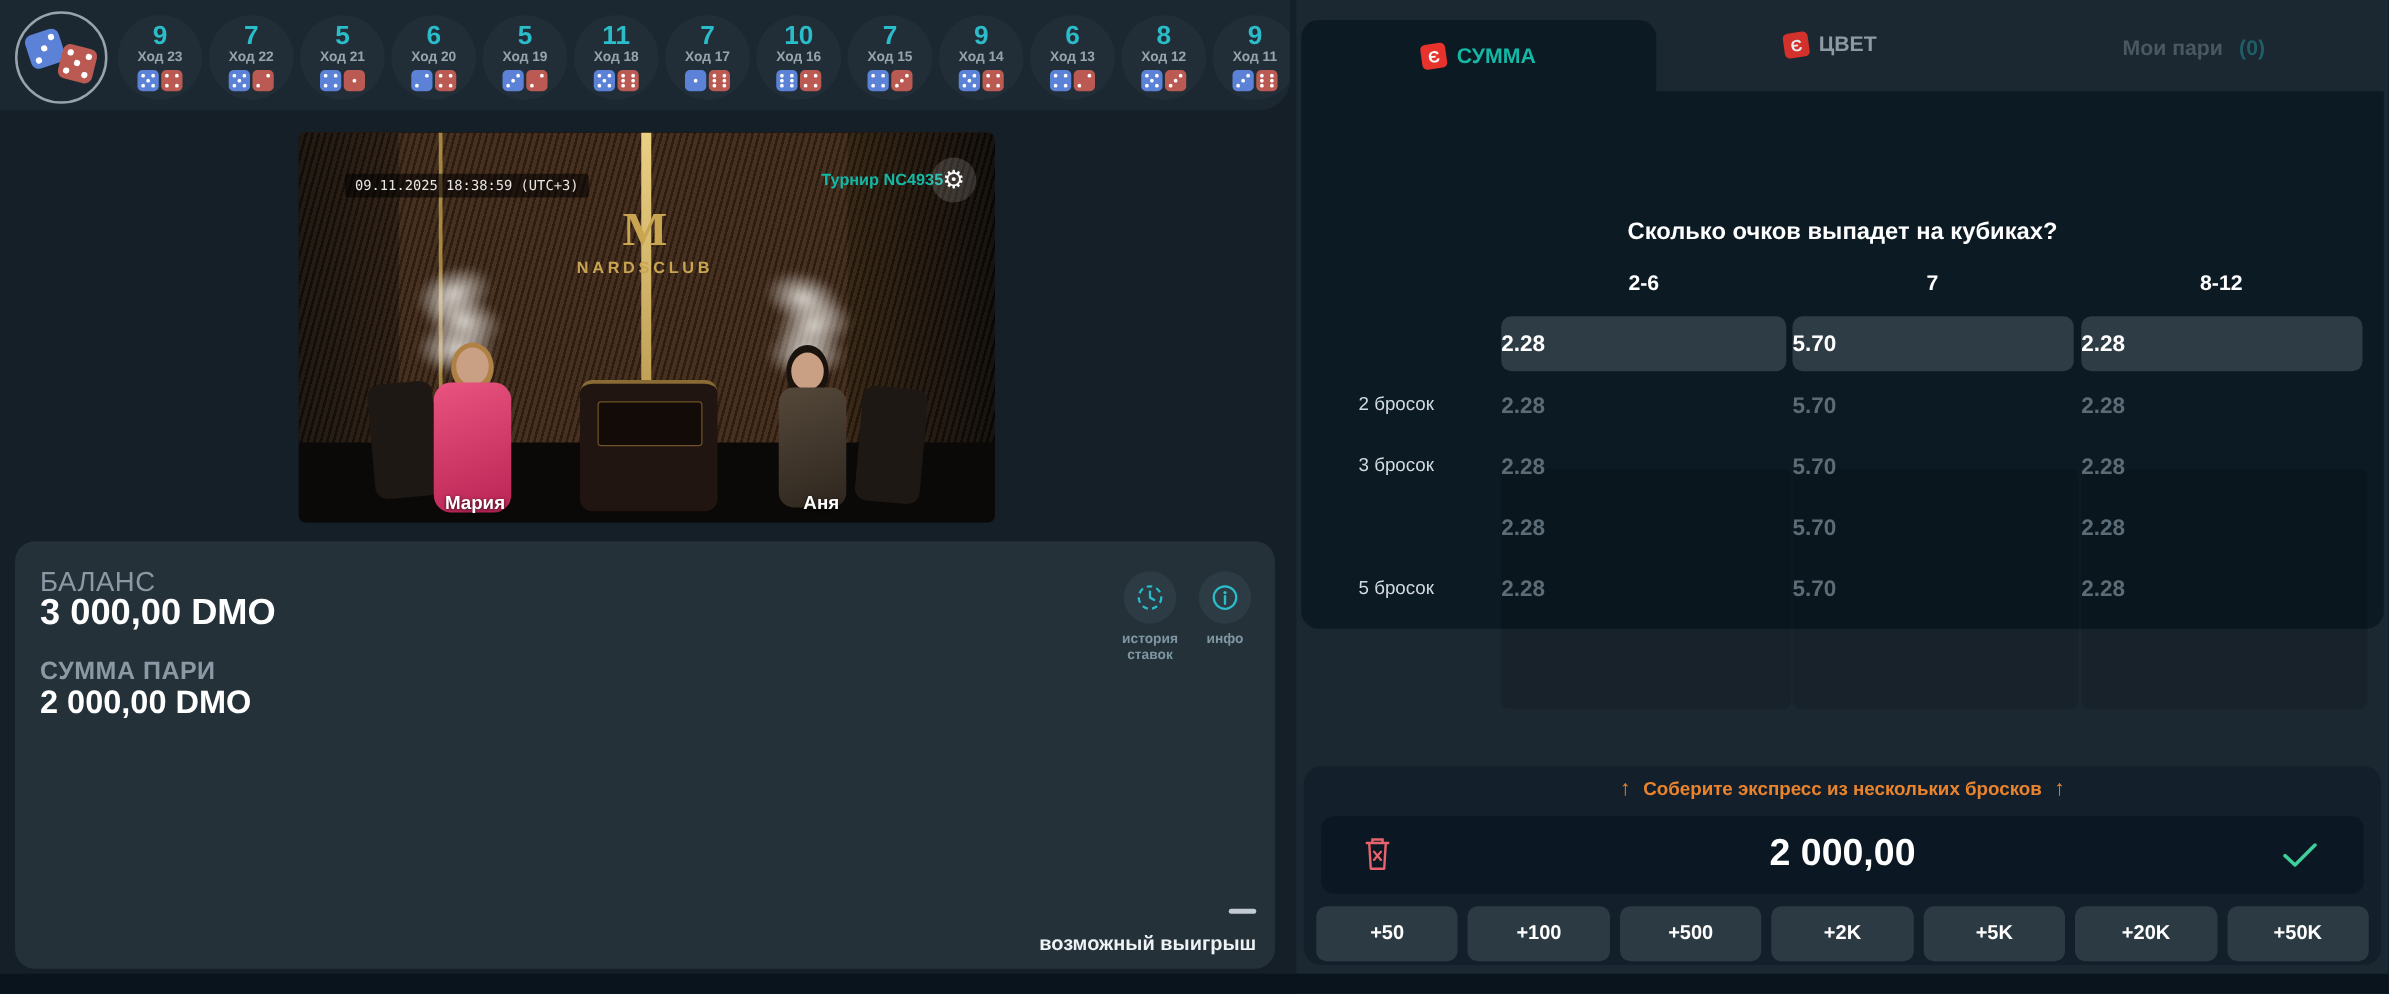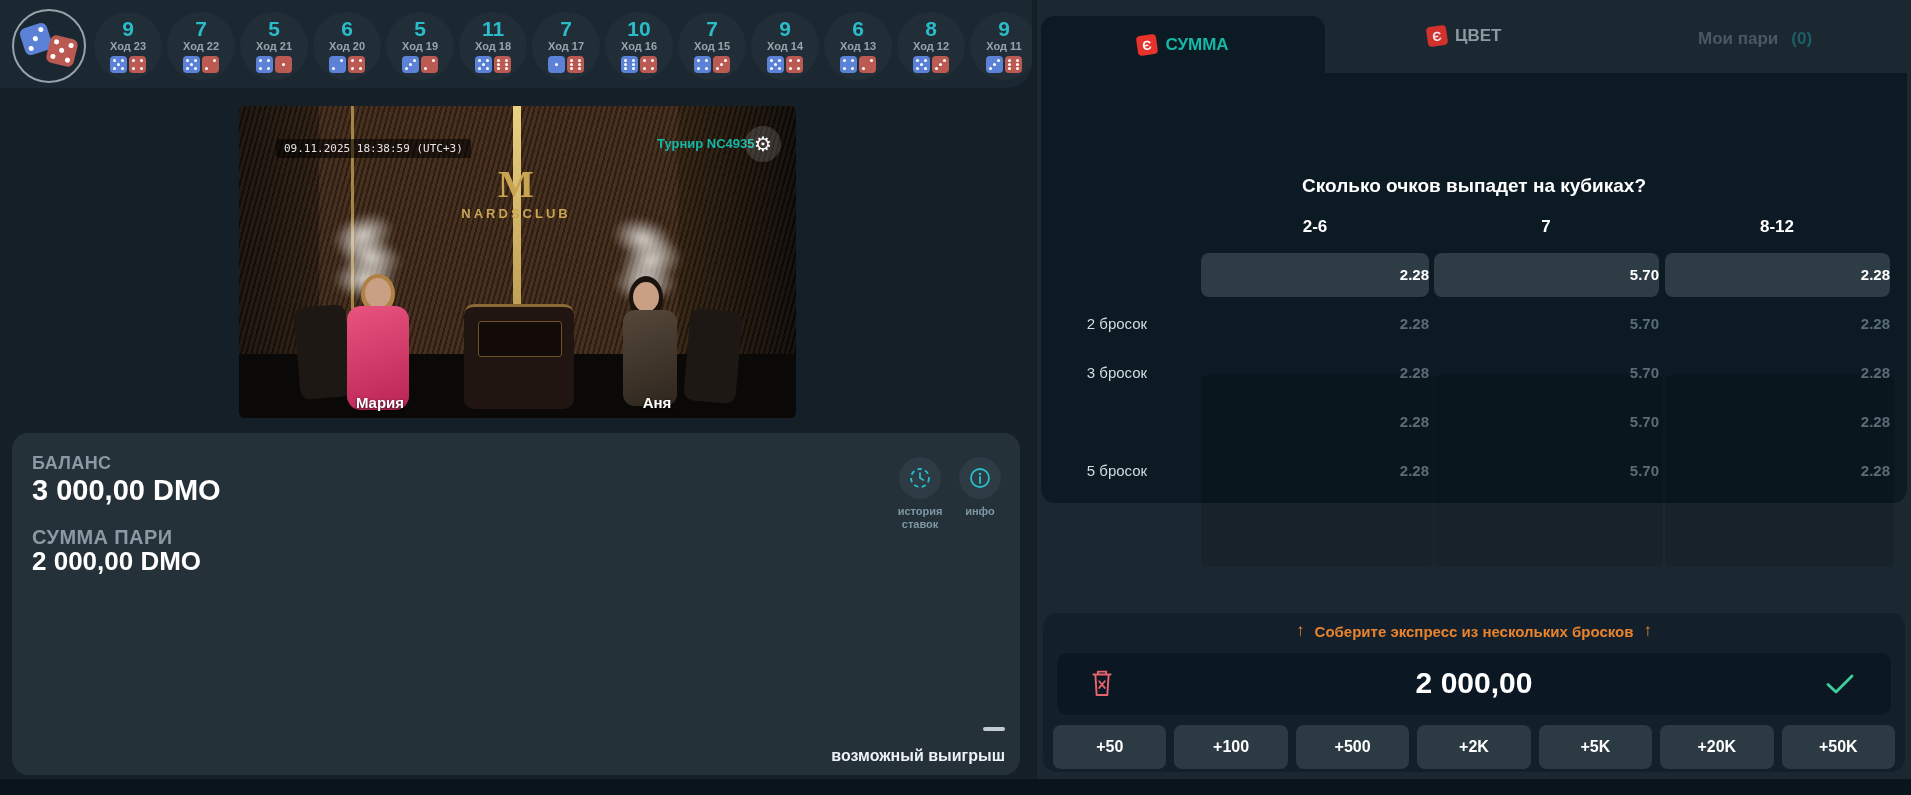--- a/index.html
+++ b/index.html
@@ -59,21 +59,21 @@
            padding:3px 8px;font-family:"DejaVu Sans Mono",monospace;font-size:11px;color:#e4e4e4;}
   .tourn{position:absolute;left:418px;top:30px;font-size:13px;font-weight:bold;color:#14b8a6;}
   .gear-btn{position:absolute;left:506px;top:20px;width:36px;height:36px;border-radius:50%;
             background:rgba(255,255,255,.14);display:flex;align-items:center;justify-content:center;
             color:#fff;font-size:20px;line-height:20px;cursor:pointer;}
   .player-label{position:absolute;top:288px;font-size:15px;font-weight:bold;color:#fff;
                 text-shadow:0 1px 3px rgba(0,0,0,.8);transform:translateX(-50%);}
 
   
   .balance{position:absolute;left:12px;top:433px;width:1008px;height:342px;background:#243139;border-radius:16px;}
-  .bal-label{position:absolute;left:20px;top:20px;font-size:18px;font-weight:bold;color:#8a99a3;letter-spacing:.4px;}
+  .bal-label{position:absolute;left:20px;top:20px;font-size:22px;font-weight:normal;color:#8a99a3;letter-spacing:.4px;}
   .bal-value{position:absolute;left:20px;top:41px;font-size:29px;font-weight:bold;color:#fff;}
   .stake-label{position:absolute;left:20px;top:93px;font-size:20px;font-weight:bold;color:#8a99a3;letter-spacing:.4px;}
   .stake-value{position:absolute;left:20px;top:113px;font-size:26px;font-weight:bold;color:#fff;}
   .round-btn{position:absolute;width:42px;height:42px;border-radius:50%;background:#2c3b44;
              display:flex;align-items:center;justify-content:center;color:var(--teal);cursor:pointer;}
   .round-btn-label{position:absolute;width:80px;text-align:center;font-size:11px;font-weight:bold;color:#7f97a2;line-height:13px;}
   .dash{position:absolute;left:971px;top:294px;width:22px;height:4px;border-radius:2px;background:#c2cbd1;}
   .possible-win{position:absolute;right:15px;top:314px;font-size:16px;font-weight:bold;color:#edf2f5;}
 
   
@@ -95,22 +95,22 @@
 
   .question{position:absolute;left:4px;top:175px;width:866px;text-align:center;
             font-size:19px;font-weight:bold;color:#fff;}
   .col-headers{position:absolute;left:0;top:217px;width:874px;height:22px;}
   .col-header{position:absolute;transform:translateX(-50%);font-size:17px;font-weight:bold;color:#fff;}
   .col-band{position:absolute;top:302px;height:192px;background:rgba(0,0,0,.14);border-radius:6px;}
   .odds-row{position:absolute;left:0;width:874px;height:44px;}
   .row-label{position:absolute;left:0;top:0;width:160px;text-align:center;line-height:44px;
              font-size:15px;color:#d2dbe0;}
   .odds-row.active .row-label{color:var(--teal);font-weight:bold;}
-  .odds-cell{position:absolute;top:0;height:44px;line-height:44px;text-align:right;
-             font-size:15px;font-weight:bold;color:#5c6c76;cursor:pointer;}
+  .odds-cell{position:absolute;top:0;height:44px;line-height:44px;text-align:left;
+             font-size:18px;font-weight:bold;color:#5c6c76;cursor:pointer;}
   .odds-row.active .odds-cell{background:#2e3c45;border-radius:8px;color:#fff;}
 
   .express{position:absolute;left:6px;top:613px;width:862px;height:159px;background:#13202b;border-radius:14px;}
   .express-hint{position:absolute;left:0;top:8px;width:100%;display:flex;align-items:center;
                 justify-content:center;gap:10px;color:var(--orange);font-size:15px;font-weight:bold;}
   .express-arrow{font-size:17px;font-weight:bold;}
   .bet-card{position:absolute;left:14px;top:40px;width:834px;height:62px;background:#0b1823;border-radius:10px;}
   .trash-btn{position:absolute;left:32px;top:15px;width:30px;height:32px;color:var(--trash-pink);cursor:pointer;}
   .bet-amount{position:absolute;left:0;top:13px;width:100%;text-align:center;
               font-size:30px;font-weight:bold;color:#fff;cursor:text;}

